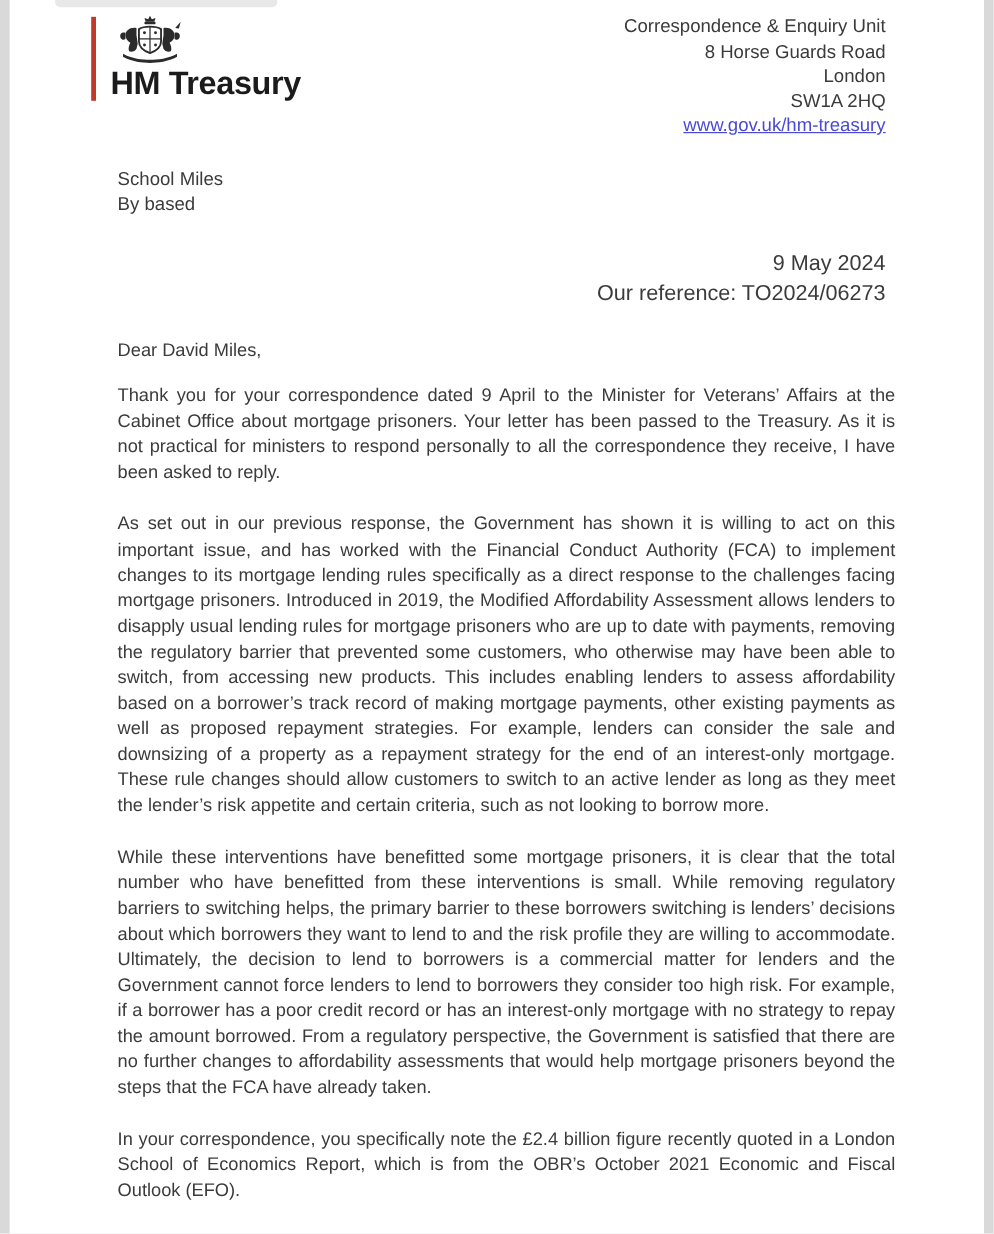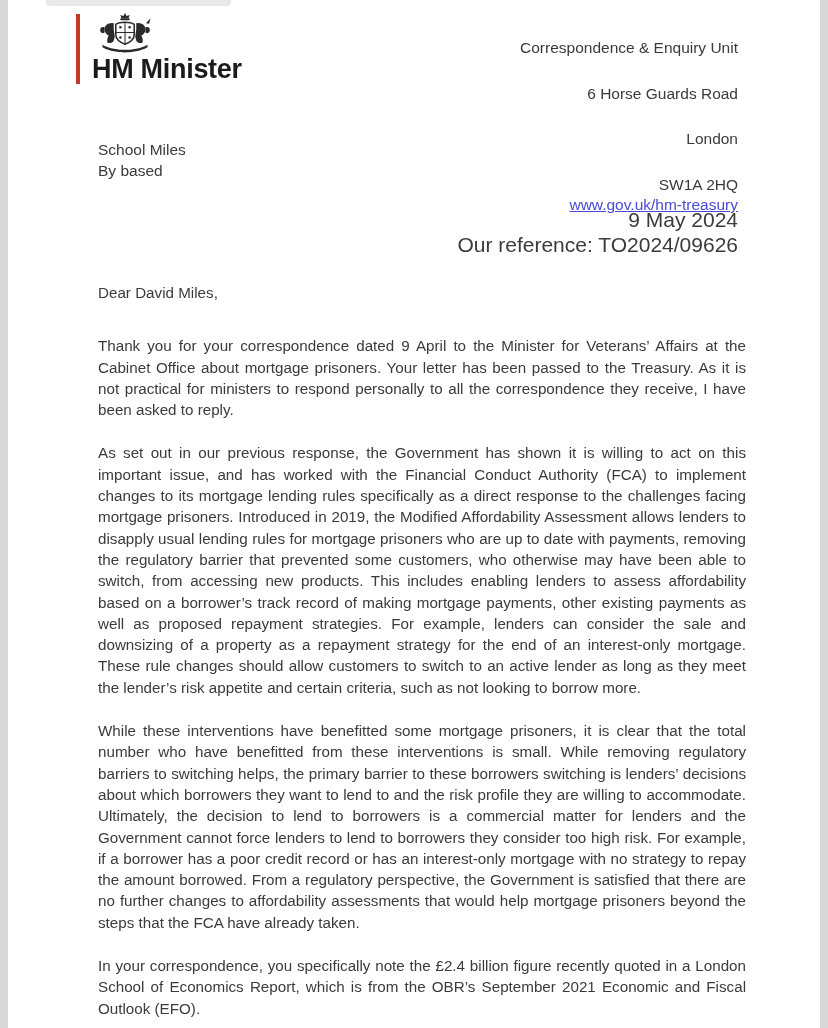--- a/index.html
+++ b/index.html
@@ -71,21 +71,21 @@
   
   .address-block {
     position: absolute;
     right: 82px;
     top: 13px;
     text-align: right;
     font-size: 15.5px;
     line-height: 20.5px;
     color: #3b3b3b;
   }
-  .address-line { display: block; white-space: nowrap; margin-top: 25px; }
+  .address-line { display: block; white-space: nowrap; }
   .address-link {
     display: block;
     color: #4a4ad4;
     white-space: nowrap;
     cursor: pointer;
   }
 
   
   .recipient {
     position: absolute;
@@ -96,38 +96,38 @@
     color: #3b3b3b;
   }
   .recipient span { display: block; }
 
   
   .meta-block {
     position: absolute;
     right: 82px;
     top: 207px;
     text-align: right;
-    font-size: 21px;
+    font-size: 18px;
     line-height: 25px;
     color: #3b3b3b;
   }
   .meta-block span { display: block; white-space: nowrap; }
 
   
   .body-copy {
     position: absolute;
     left: 90px;
     top: 282px;
     width: 648px;
     font-size: 15.2px;
     line-height: 21.3px;
     color: #3b3b3b;
   }
   .salutation {
-    margin: 0 0 32px 0;
+    margin: 0 0 16px 0;
     text-align: left;
   }
   .para {
     margin: 0 0 22px 0;
     text-align: justify;
     text-justify: inter-word;
   }
   .para:last-child { margin-bottom: 0; }
 </style>
 </head>
@@ -158,42 +158,42 @@
         <path d="M20 30 C14 28 10 32 12 38 C14 42 18 42 20 40 Z"></path>
 
         <path d="M82 22 C92 20 100 26 100 34 C100 40 96 44 92 46 C94 50 96 56 94 60 C90 62 84 60 82 56 L80 48 L82 34 Z"></path>
         <path d="M100 30 C106 28 110 32 108 38 C106 42 102 42 100 40 Z"></path>
         <path d="M101 22 L110 12 L107 23 Z"></path>
 
         <path d="M16 64 C30 72 48 74 60 74 C72 74 90 72 104 64 L104 69 C90 77 72 79 60 79 C48 79 30 77 16 69 Z"></path>
       </g>
     </svg>
 
-    <div class="brand-name">HM Minister</div>
+    <div class="brand-name">HM Treasury</div>
   </div>
 
   <div class="address-block">
     <span class="address-line">Correspondence &amp; Enquiry Unit</span>
-    <span class="address-line">6 Horse Guards Road</span>
+    <span class="address-line">8 Horse Guards Road</span>
     <span class="address-line">London</span>
     <span class="address-line">SW1A 2HQ</span>
     <a class="address-link" href="#">www.gov.uk/hm-treasury</a>
   </div>
 
   <div class="recipient">
     <span>School Miles</span>
     <span>By based</span>
   </div>
 
   <div class="meta-block">
     <span>9 May 2024</span>
-    <span>Our reference: TO2024/09626</span>
+    <span>Our reference: TO2024/06273</span>
   </div>
 
   <div class="body-copy">
     <p class="salutation">Dear David Miles,</p>
     <p class="para">Thank you for your correspondence dated 9 April to the Minister for Veterans’ Affairs at the Cabinet Office about mortgage prisoners. Your letter has been passed to the Treasury. As it is not practical for ministers to respond personally to all the correspondence they receive, I have been asked to reply.</p>
     <p class="para">As set out in our previous response, the Government has shown it is willing to act on this important issue, and has worked with the Financial Conduct Authority (FCA) to implement changes to its mortgage lending rules specifically as a direct response to the challenges facing mortgage prisoners. Introduced in 2019, the Modified Affordability Assessment allows lenders to disapply usual lending rules for mortgage prisoners who are up to date with payments, removing the regulatory barrier that prevented some customers, who otherwise may have been able to switch, from accessing new products. This includes enabling lenders to assess affordability based on a borrower’s track record of making mortgage payments, other existing payments as well as proposed repayment strategies. For example, lenders can consider the sale and downsizing of a property as a repayment strategy for the end of an interest-only mortgage. These rule changes should allow customers to switch to an active lender as long as they meet the lender’s risk appetite and certain criteria, such as not looking to borrow more.</p>
     <p class="para">While these interventions have benefitted some mortgage prisoners, it is clear that the total number who have benefitted from these interventions is small. While removing regulatory barriers to switching helps, the primary barrier to these borrowers switching is lenders’ decisions about which borrowers they want to lend to and the risk profile they are willing to accommodate. Ultimately, the decision to lend to borrowers is a commercial matter for lenders and the Government cannot force lenders to lend to borrowers they consider too high risk. For example, if a borrower has a poor credit record or has an interest-only mortgage with no strategy to repay the amount borrowed. From a regulatory perspective, the Government is satisfied that there are no further changes to affordability assessments that would help mortgage prisoners beyond the steps that the FCA have already taken.</p>
-    <p class="para">In your correspondence, you specifically note the £2.4 billion figure recently quoted in a London School of Economics Report, which is from the OBR’s September 2021 Economic and Fiscal Outlook (EFO).</p>
+    <p class="para">In your correspondence, you specifically note the £2.4 billion figure recently quoted in a London School of Economics Report, which is from the OBR’s October 2021 Economic and Fiscal Outlook (EFO).</p>
   </div>
 
 </div>
 
 </body></html>

